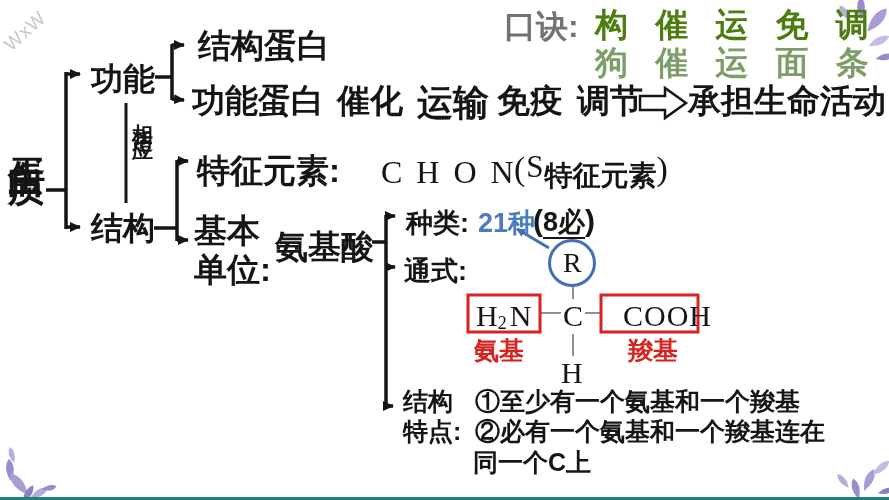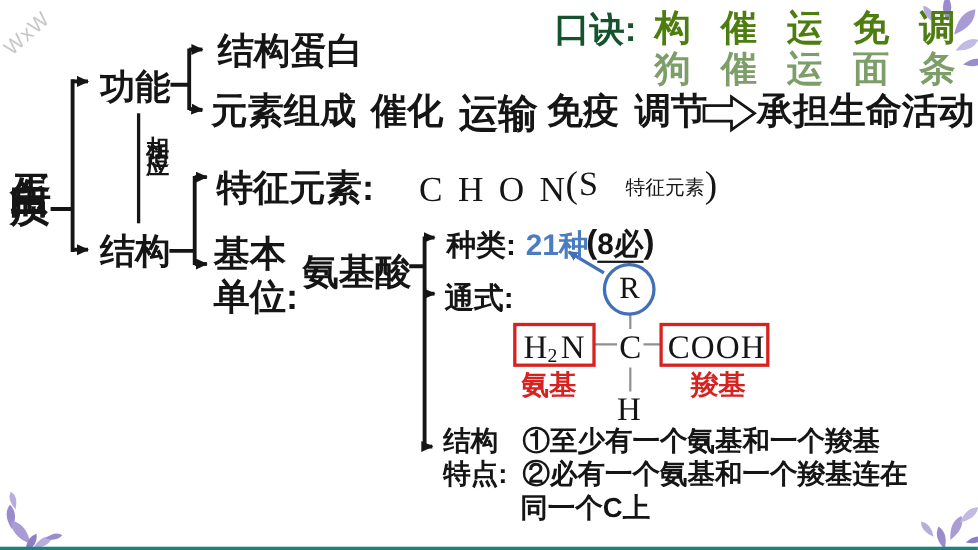--- a/index.html
+++ b/index.html
@@ -21,49 +21,49 @@
   .rel{left:131px;top:107px;font-size:21px;font-weight:600;letter-spacing:7px;}
 
   .sp{left:198px;top:28px;font-size:33px;}
   .fp{left:192px;top:83px;font-size:33px;}
   .f1{left:337px;top:83px;font-size:33px;}
   .f2{left:417px;top:83px;font-size:36px;}
   .f3{left:497px;top:83px;font-size:33px;}
   .f4{left:577px;top:83px;font-size:33px;}
   .res{left:688px;top:83px;font-size:33px;text-align:center;}
 
-  .mql{left:504px;top:9px;font-size:32px;color:#14532d;}
+  .mql{left:504px;top:9px;font-size:32px;color:#737373;}
   .mq1{left:595px;top:7px;font-size:33px;color:#4d7c0f;letter-spacing:9px;}
   .mq2{left:595px;top:45px;font-size:33px;color:#7d9e69;letter-spacing:9px;}
 
   .ell{left:197px;top:153px;font-size:33px;}
   .chon{left:381px;top:155px;font-size:32px;letter-spacing:3px;}
   .elp{left:514px;top:150px;}
   .elp .p{font-size:34px;font-weight:400;}
   .elp .s{font-size:31px;margin:0 1px;}
-  .elp .note{font-size:18px;font-weight:400;margin-top:10px;font-family:"Liberation Sans",sans-serif;margin-left:24px;}
+  .elp .note{font-size:28px;font-weight:700;margin-top:10px;font-family:"Liberation Sans",sans-serif;}
 
   .unit1{left:194px;top:213px;font-size:33px;}
   .unit2{left:194px;top:252px;font-size:33px;}
   .aa{left:275px;top:229px;font-size:33px;}
 
   .kindsl{left:406px;top:208px;font-size:27px;}
   .kindsv{left:478px;top:208px;font-size:27px;color:#4a7cc0;}
   .kindsp{left:533px;top:204px;}
   .kindsp .p{font-size:30px;font-weight:600;}
   .kindsp .u{font-size:27px;font-weight:600;margin-top:3px;border-bottom:2px solid #151515;}
   .forml{left:404px;top:256px;font-size:27px;}
 
   .rg{left:563px;top:247px;font-size:28px;}
   .h2n{left:476px;top:299px;}
   .h2n .big{font-size:30px;font-family:"Liberation Serif",serif;font-weight:400;}
   .h2n .sub{font-size:18px;font-family:"Liberation Serif",serif;font-weight:400;margin-top:14px;}
   .h2n .nn{margin-left:3px;}
   .ca{left:563px;top:299px;font-size:30px;}
-  .cooh{left:607px;top:299px;font-size:30px;letter-spacing:1px;}
+  .cooh{left:623px;top:299px;font-size:30px;letter-spacing:1px;}
   .ha{left:561px;top:356px;font-size:30px;}
   .aml{left:474px;top:336px;font-size:25px;color:#d8221f;}
   .cxl{left:628px;top:336px;font-size:25px;color:#d8221f;}
 
   .ftl1{left:403px;top:387px;font-size:25px;}
   .ftl2{left:403px;top:417px;font-size:25px;text-align:right;}
   .ft1{left:475px;top:387px;font-size:25px;text-align:right;}
   .ft2{left:475px;top:417px;font-size:25px;}
   .ft3{left:473px;top:448px;font-size:25px;}
 </style>
@@ -138,21 +138,21 @@
 
   <div class="t wm">WxW</div>
 
   <div class="t root vert">蛋白质</div>
 
   <div class="t fn">功能</div>
   <div class="t rel vert">相适应</div>
   <div class="t st">结构</div>
 
   <div class="t sp">结构蛋白</div>
-  <div class="t fp">元素组成</div>
+  <div class="t fp">功能蛋白</div>
   <div class="t f1">催化</div>
   <div class="t f2">运输</div>
   <div class="t f3">免疫</div>
   <div class="t f4">调节</div>
   <div class="t res">承担生命活动</div>
 
   <div class="t mql">口诀:</div>
   <div class="t mq1">构 催 运 免 调</div>
   <div class="t mq2">狗 催 运 面 条</div>
 

